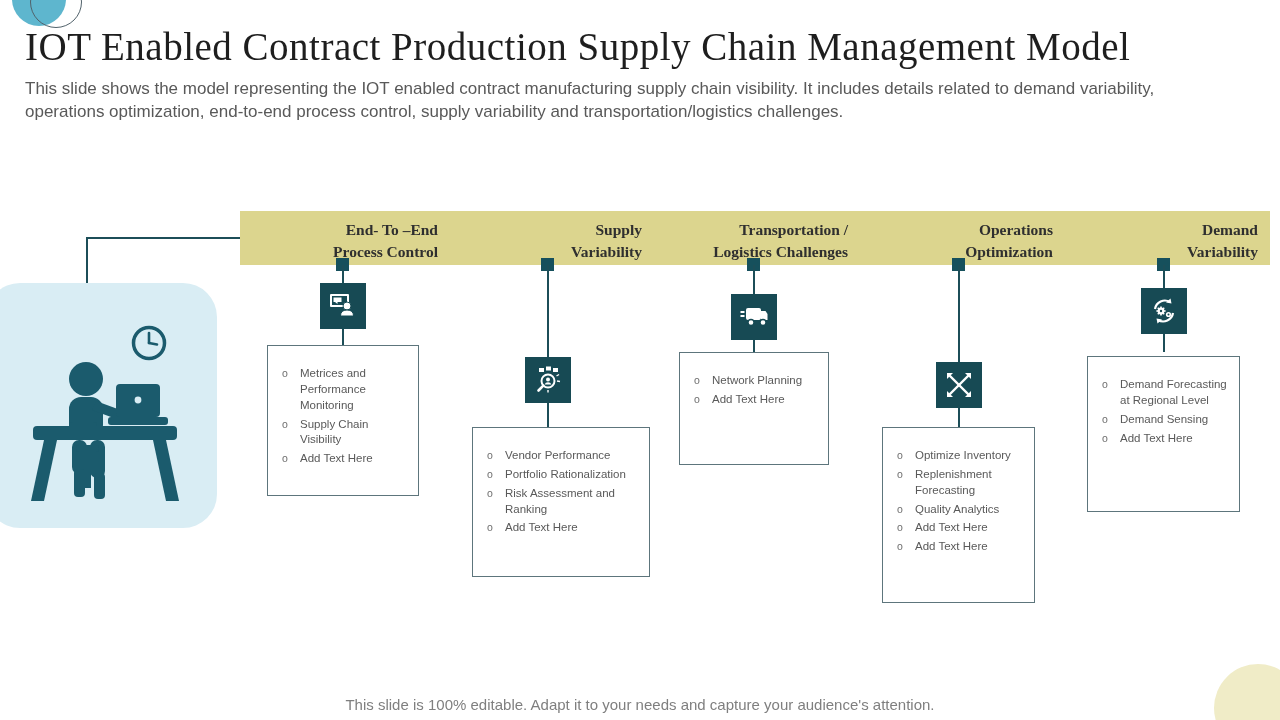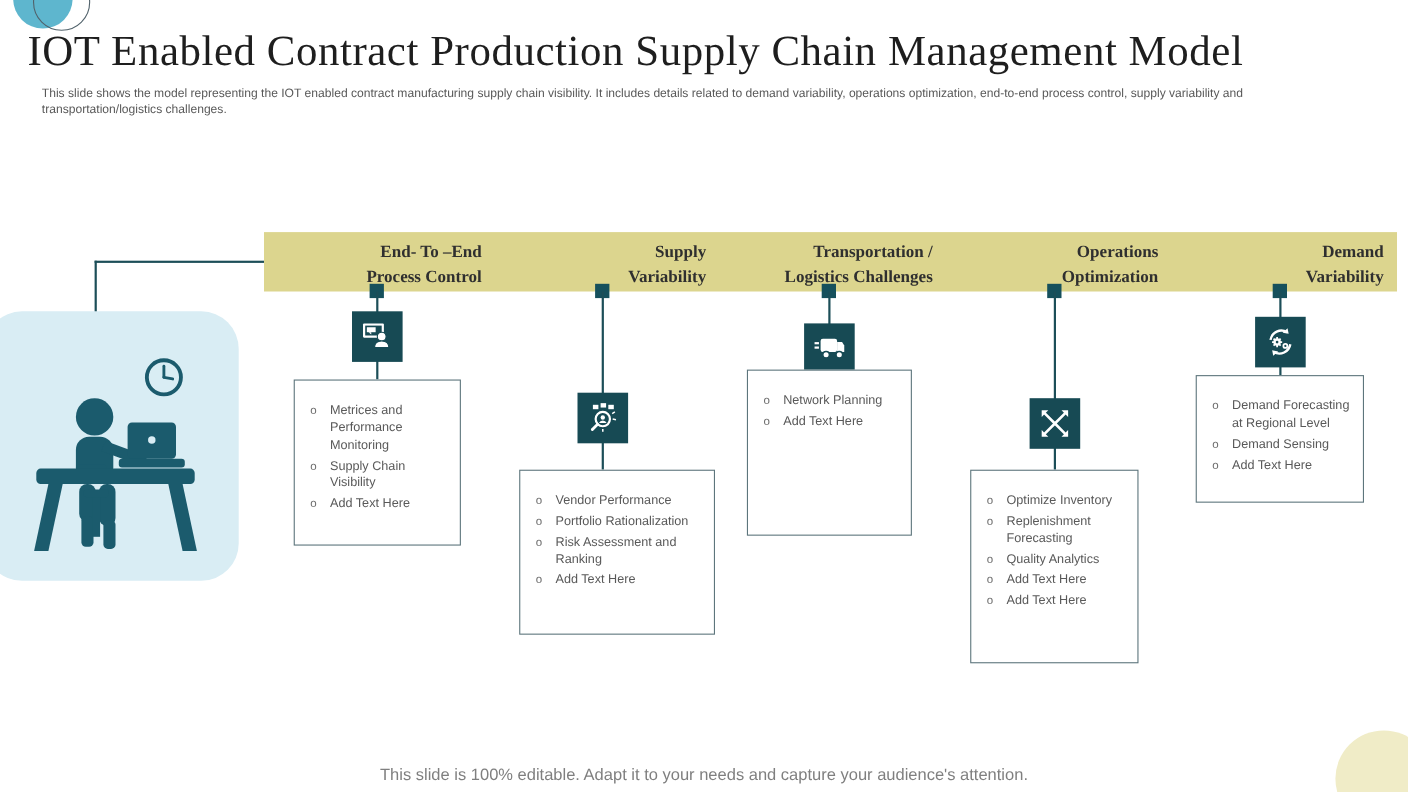--- a/index.html
+++ b/index.html
@@ -10,22 +10,22 @@
   
   .logo-fill{position:absolute;left:12px;top:-28px;width:54px;height:54px;border-radius:50%;background:#5eb6ce;}
   .logo-ring{position:absolute;left:30px;top:-24px;width:50px;height:50px;border-radius:50%;border:1px solid #51626b;background:transparent;}
   
   .title{
     position:absolute;left:25px;top:24px;width:1200px;
     font-family:"Liberation Serif","DejaVu Serif",serif;
     font-size:39px;color:#1e1e1e;letter-spacing:.5px;white-space:nowrap;
   }
   .subtitle{
-    position:absolute;left:38px;top:78px;width:1195px;
-    font-size:11px;line-height:1.35;color:#595959;
+    position:absolute;left:25px;top:78px;width:1195px;
+    font-size:17px;line-height:1.35;color:#595959;
   }
   
   .band{position:absolute;left:240px;top:211px;width:1030px;height:54px;background:#dcd58e;}
   .band-header{
     position:absolute;top:219px;width:190px;text-align:right;
     font-family:"Liberation Serif","DejaVu Serif",serif;font-weight:bold;
     font-size:15.5px;line-height:1.4;color:#2f2f2f;white-space:pre-line;
   }
   
   .stub{position:absolute;top:258px;width:13px;height:13px;background:#16505c;}
@@ -175,36 +175,36 @@
   </ul>
 </div>
 <div class="tbox" style="left:472px;top:427px;width:178px;height:150px;">
   <ul>
     <li>Vendor Performance</li>
     <li>Portfolio Rationalization</li>
     <li>Risk Assessment and Ranking</li>
     <li>Add Text Here</li>
   </ul>
 </div>
-<div class="tbox" style="left:679px;top:336px;width:150px;height:151px;">
+<div class="tbox" style="left:679px;top:352px;width:150px;height:113px;">
   <ul>
     <li>Network Planning</li>
     <li>Add Text Here</li>
   </ul>
 </div>
 <div class="tbox" style="left:882px;top:427px;width:153px;height:176px;">
   <ul>
     <li>Optimize Inventory</li>
     <li>Replenishment Forecasting</li>
     <li>Quality Analytics</li>
     <li>Add Text Here</li>
     <li>Add Text Here</li>
   </ul>
 </div>
-<div class="tbox" style="left:1087px;top:341px;width:153px;height:116px;">
+<div class="tbox" style="left:1087px;top:356px;width:153px;height:156px;">
   <ul>
     <li>Demand Forecasting at Regional Level</li>
     <li>Demand Sensing</li>
     <li>Add Text Here</li>
   </ul>
 </div>
 
 <div class="panel">
   <svg width="231" height="245" viewBox="0 0 231 245">
     <g fill="#1b5b6d">

